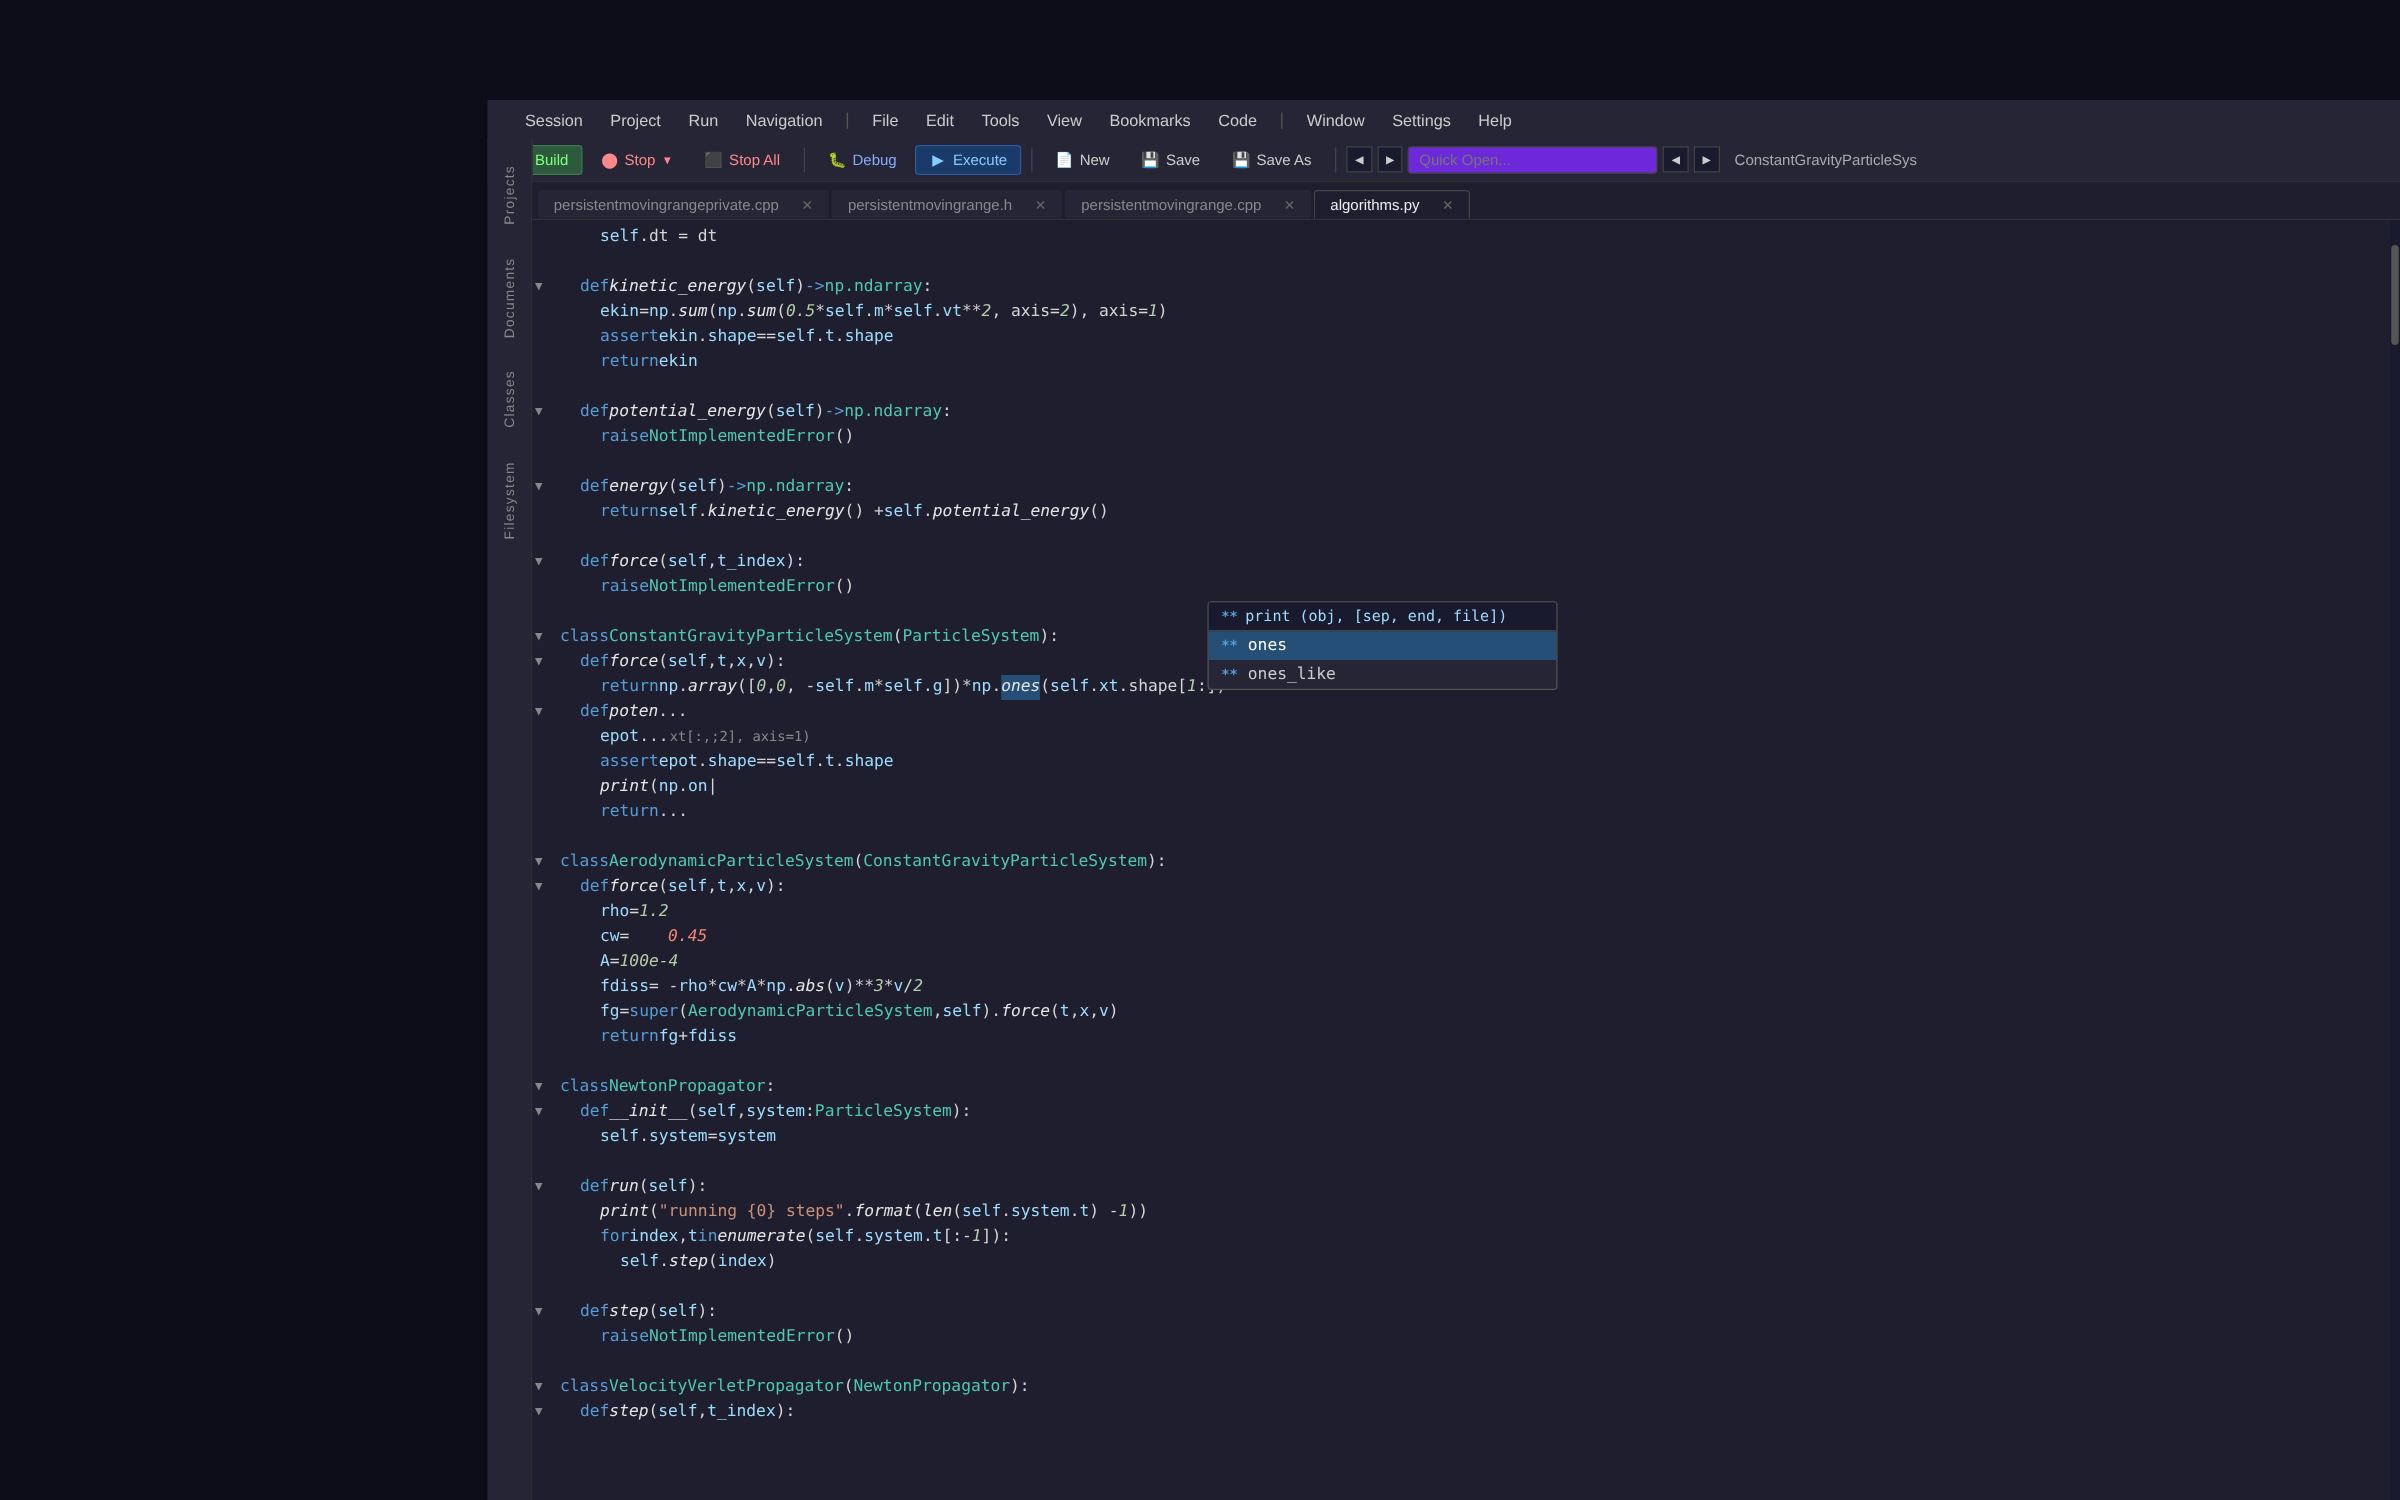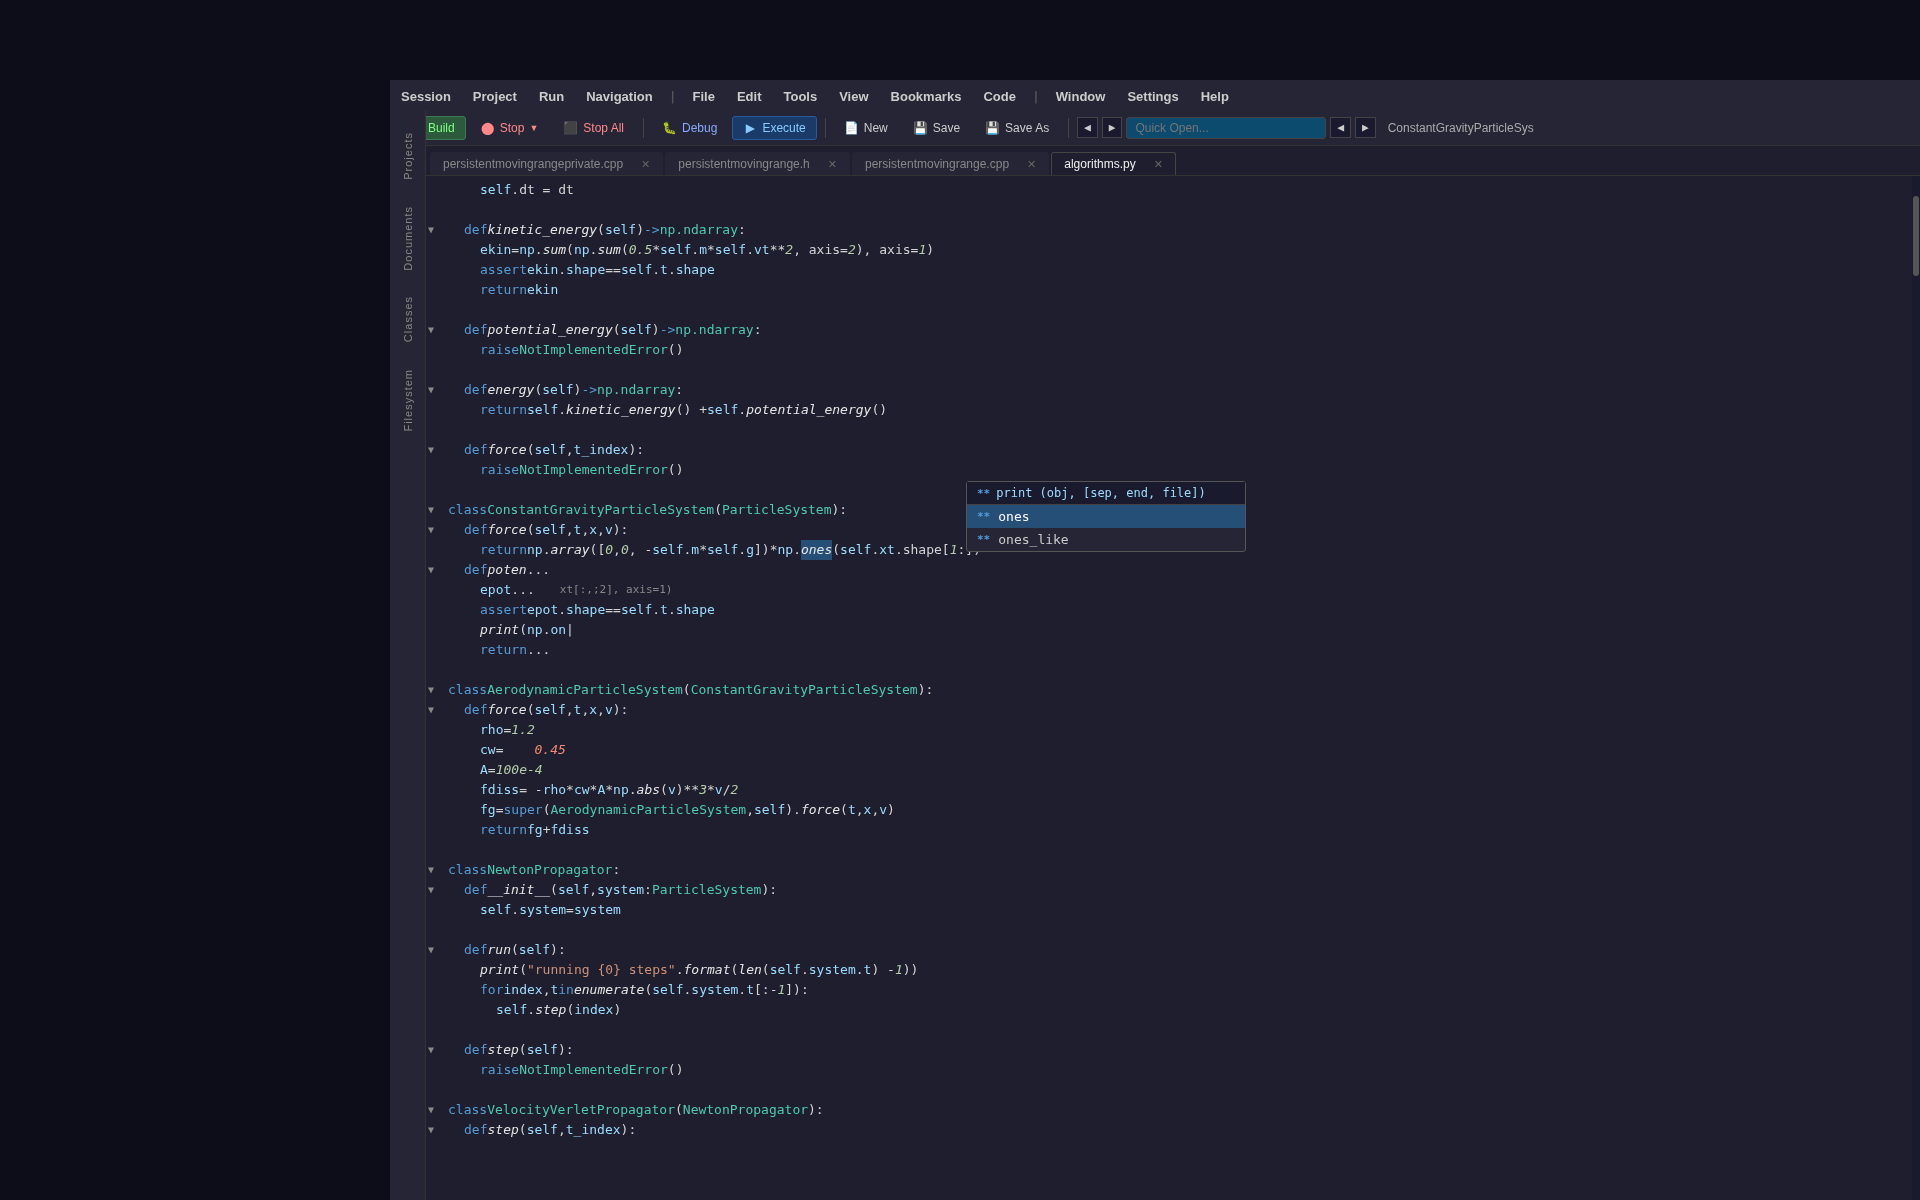--- a/index.html
+++ b/index.html
@@ -22,24 +22,23 @@
     
     .menu-bar {
       position: absolute;
       top: 80px;
       left: 390px;
       right: 0;
       height: 34px;
       background: #252535;
       display: flex;
       align-items: center;
-      padding: 0 1px;
+      padding: 0 20px;
       gap: 2px;
       border-bottom: 1px solid #333;
-      font-weight: bold;
     }
 
     .menu-item {
       color: #ccc;
       font-size: 13px;
       padding: 4px 10px;
       cursor: pointer;
       border-radius: 3px;
       font-family: sans-serif;
     }
@@ -100,21 +99,21 @@
     }
 
     .toolbar-separator {
       width: 1px;
       height: 20px;
       background: #444;
       margin: 0 4px;
     }
 
     .quick-open-input {
-      background: #0c4a6e;
+      background: #6d28d9;
       border: 1px solid #444;
       color: #ccc;
       padding: 3px 8px;
       font-size: 12px;
       border-radius: 3px;
       width: 200px;
       font-family: sans-serif;
     }
 
     .class-display {
@@ -628,21 +627,21 @@
       <span class="indent"></span>
       <span class="kw">def </span>
         <span class="fn">poten</span>
         <span class="op">...</span>
     </div>
 
     <div class="code-line">
       <span class="indent2"></span>
       <span class="var">epot</span>
         <span class="op"> ...</span>
-      <span style="color:#888; margin-left: 25px; font-size:11px;text-align:center;">xt[:,;2], axis=1)</span>
+      <span style="color:#888; margin-left: 1px; font-size:11px;text-align:center;">xt[:,;2], axis=1)</span>
     </div>
 
     <div class="code-line">
       <span class="indent2"></span>
       <span class="kw">assert </span>
         <span class="var">epot</span>
         <span class="op">.</span>
         <span class="var">shape</span>
         <span class="op"> == </span>
         <span class="var">self</span>

